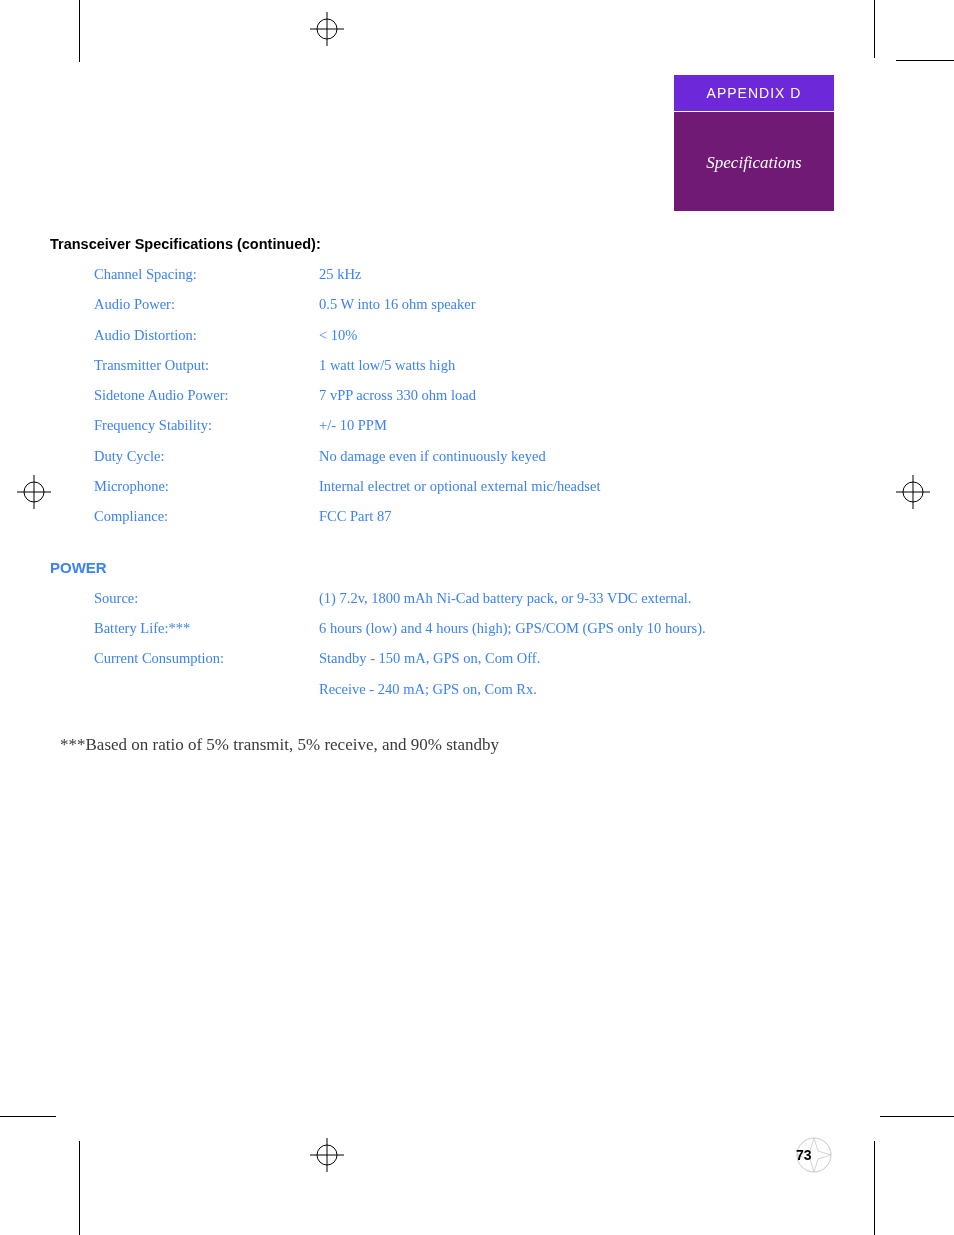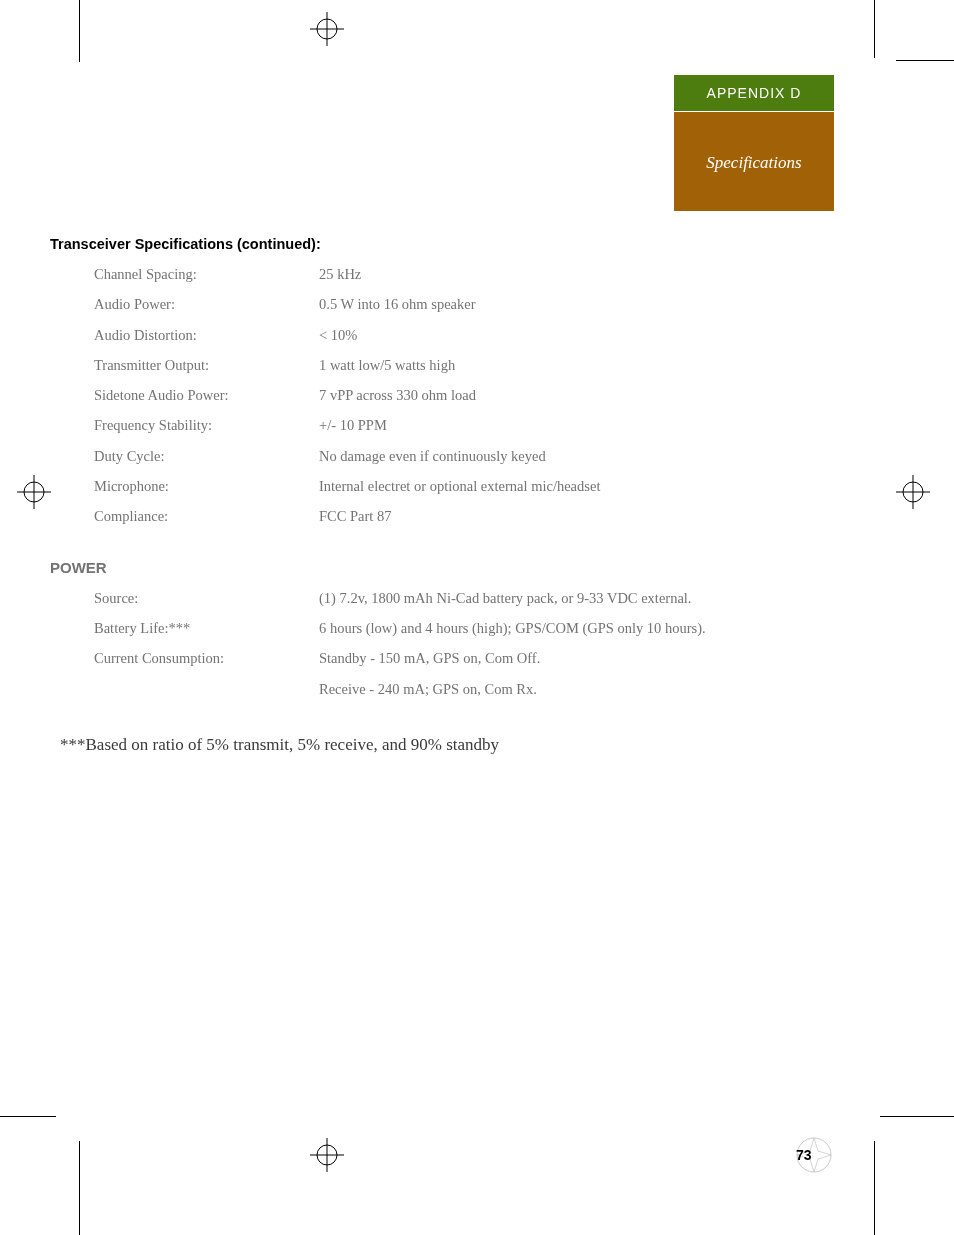--- a/index.html
+++ b/index.html
@@ -19,30 +19,30 @@
     }
     .register-mark svg { width: 100%; height: 100%; }
     
     .header-band {
       position: absolute;
       right: 120px;
       top: 75px;
       width: 160px;
     }
     .appendix-box {
-      background: #4d7c0f;
+      background: #6d28d9;
       color: #fff;
       font-family: Arial, Helvetica, sans-serif;
       font-size: 14px;
       letter-spacing: 1px;
       padding: 10px 0;
       text-align: center;
     }
     .spec-box {
-      background: #a16207;
+      background: #701a75;
       color: #fff;
       font-style: italic;
       font-family: Georgia, serif;
       font-size: 17px;
       text-align: center;
       height: 100px;
       line-height: 66px;
       padding-top: 18px;
       border-top: 1px solid #fff;
     }
@@ -56,21 +56,21 @@
     .section-title {
       font-family: 'Franklin Gothic Medium', 'Arial Narrow Bold', Arial, sans-serif;
       font-weight: bold;
       font-size: 14.5px;
       margin-bottom: 12px;
       margin-top: 16px;
     }
     .spec-table {
       margin-left: 44px;
       font-size: 14.5px;
-      color: #737373;
+      color: #3b82f6;
     }
     .spec-row {
       display: flex;
       margin-bottom: 10px;
       line-height: 1.4;
     }
     .spec-label {
       width: 225px;
       flex-shrink: 0;
     }

